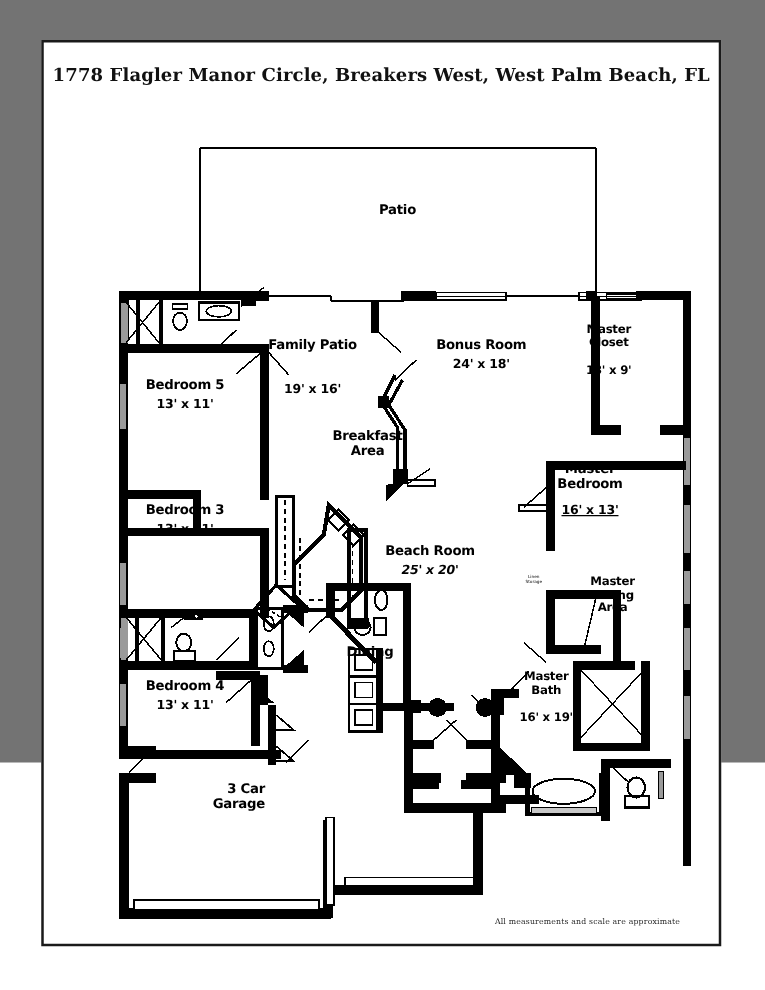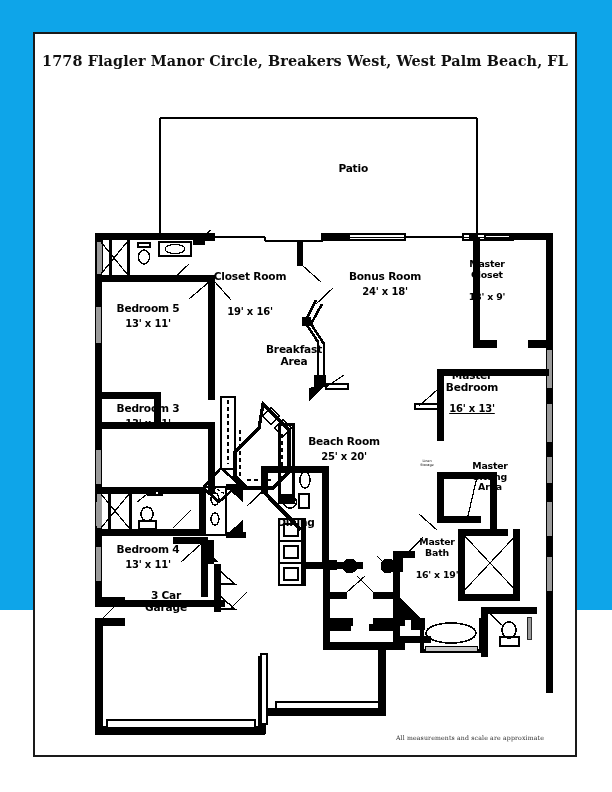--- a/index.html
+++ b/index.html
@@ -12,21 +12,21 @@
     height: 792px;
     position: relative;
     overflow: hidden;
     font-family: "Liberation Sans", sans-serif;
   }
   #page {
     position: absolute;
     left: 0; top: 0;
     width: 612px;
     height: 610px;
-    background: #0ea5e9;
+    background: #737373;
   }
   
   #sheet-border {
     position: absolute;
     left: 33px;
     top: 32px;
     width: 544px;
     height: 725px;
     border: 2px solid #1a1a1a;
     box-sizing: border-box;
@@ -362,23 +362,23 @@
         <rect x="233" y="676" width="120" height="8"></rect>
         <rect x="243" y="670" width="108" height="7" fill="#ffffff" stroke="#000" stroke-width="1.3"></rect>
         <rect x="345" y="618" width="8" height="66"></rect>
         <rect x="290" y="586" width="30" height="8"></rect>
         <rect x="340" y="586" width="32" height="8"></rect>
       </g>
 
     </g>
   </svg>
 
-  <div class="lbl r" style="left:268px; top:163px; width:100px;text-align:right;">Patio</div>
-
-  <div class="lbl r" style="left:190px; top:271px; width:120px;">Closet Room</div>
+  <div class="lbl r" style="left:268px; top:163px; width:100px;">Patio</div>
+
+  <div class="lbl r" style="left:190px; top:271px; width:120px;">Family Patio</div>
   <div class="lbl rs" style="left:190px; top:286px; width:120px;margin-top:20px;">19' x 16'</div>
 
   <div class="lbl r" style="left:325px; top:271px; width:120px;">Bonus Room</div>
   <div class="lbl rs" style="left:325px; top:286px; width:120px;">24' x 18'</div>
 
   <div class="lbl sm" style="left:447px; top:259px; width:80px;">Master
 Closet</div>
   <div class="lbl sm" style="left:447px; top:292px; width:80px;">13' x 9'</div>
 
   <div class="lbl r" style="left:94px; top:303px; width:108px;">Bedroom 5</div>
@@ -388,34 +388,34 @@
 Area</div>
 
   <div class="lbl r" style="left:94px; top:403px; width:108px;">Bedroom 3</div>
   <div class="lbl rs" style="left:94px; top:418px; width:108px;">13' x 11'</div>
 
   <div class="lbl r" style="left:424px; top:370px; width:96px;">Master
 Bedroom</div>
   <div class="lbl rs" style="left:424px; top:403px; width:96px;text-decoration:underline;">16' x 13'</div>
 
   <div class="lbl r" style="left:288px; top:436px; width:112px;">Beach Room</div>
-  <div class="lbl rs" style="left:288px; top:451px; width:112px;">25' x 20'</div>
+  <div class="lbl rs" style="left:288px; top:451px; width:112px;font-style:italic;">25' x 20'</div>
 
   <div class="lbl sm" style="left:452px; top:461px; width:76px;">Master
 Sitting
 Area</div>
 
   <div class="lbl r" style="left:258px; top:517px; width:76px;">Dining</div>
 
   <div class="lbl r" style="left:94px; top:544px; width:108px;">Bedroom 4</div>
   <div class="lbl rs" style="left:94px; top:559px; width:108px;">13' x 11'</div>
 
   <div class="lbl sm" style="left:399px; top:537px; width:76px;">Master
 Bath</div>
   <div class="lbl sm" style="left:399px; top:570px; width:76px;">16' x 19'</div>
 
-  <div class="lbl r" style="left:120px; top:590px; width:92px;">3 Car
+  <div class="lbl r" style="left:120px; top:626px; width:92px;text-align:right;">3 Car
 Garage</div>
 
   <div class="lbl tiny" style="left:412px; top:459px; width:30px;">Linen
 Storage</div>
 
 </div>
 
 </body></html>

